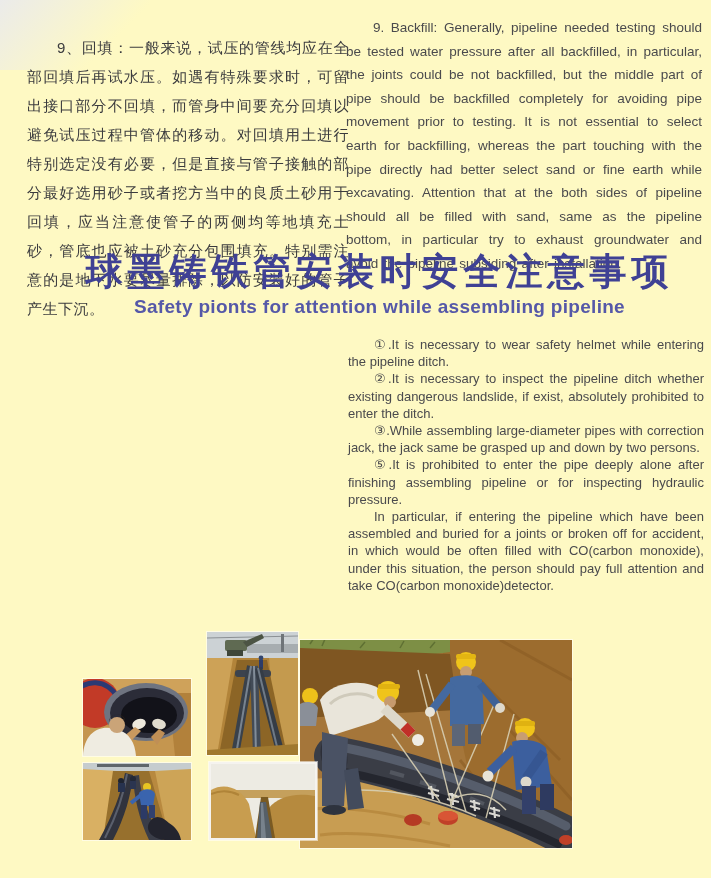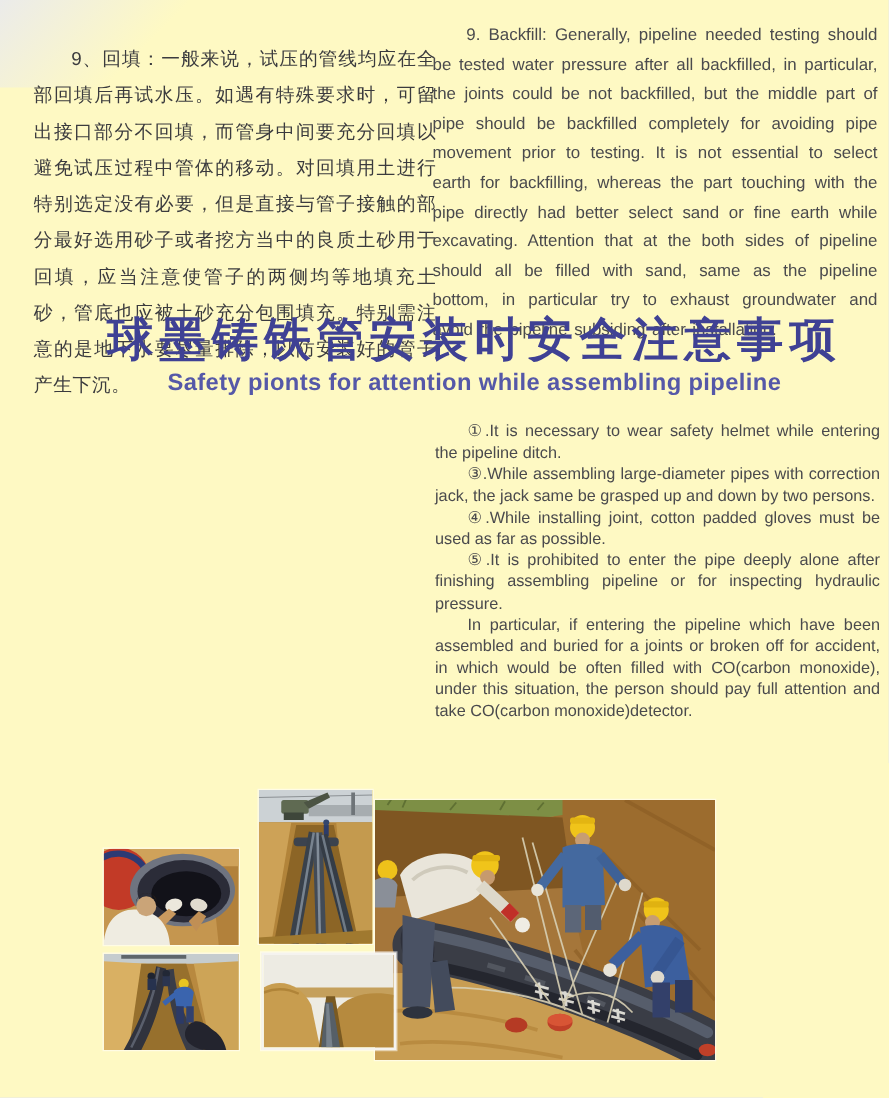--- a/index.html
+++ b/index.html
@@ -69,22 +69,22 @@
   </div>
 
   <div class="title-block">
     <h1 class="title-zh">球墨铸铁管安装时安全注意事项</h1>
     <h2 class="title-en">Safety pionts for attention while assembling pipeline</h2>
   </div>
 
 
   <div class="safety-right">
     <p>①.It is necessary to wear safety helmet while entering the pipeline ditch.</p>
+    <p>②.It is necessary to inspect the pipeline ditch whether existing dangerous landslide, if exist, absolutely prohibited to enter the ditch.</p>
     <p>③.While assembling large-diameter pipes with correction jack, the jack same be grasped up and down by two persons.</p>
-    <p>④.While installing joint, cotton padded gloves must be used as far as possible.</p>
     <p>⑤.It is prohibited to enter the pipe deeply alone after finishing assembling pipeline or for inspecting hydraulic pressure.</p>
     <p>In particular, if entering the pipeline which have been assembled and buried for a joints or broken off for accident, in which would be often filled with CO(carbon monoxide), under this situation, the person should pay full attention and take CO(carbon monoxide)detector.</p>
   </div>
 
   <div class="photo ph-crane" role="img" aria-label="Excavator above a trench with several pipes laid along it">
     <svg viewBox="0 0 91 123" preserveAspectRatio="none">
       <rect width="91" height="123" fill="#b4873d"></rect>
       <rect width="91" height="26" fill="#ccd2d5"></rect>
       <rect x="40" y="12" width="51" height="9" fill="#a7adb0"></rect>
       <line x1="0" y1="6" x2="91" y2="4" stroke="#8b9094" stroke-width="1"></line>

